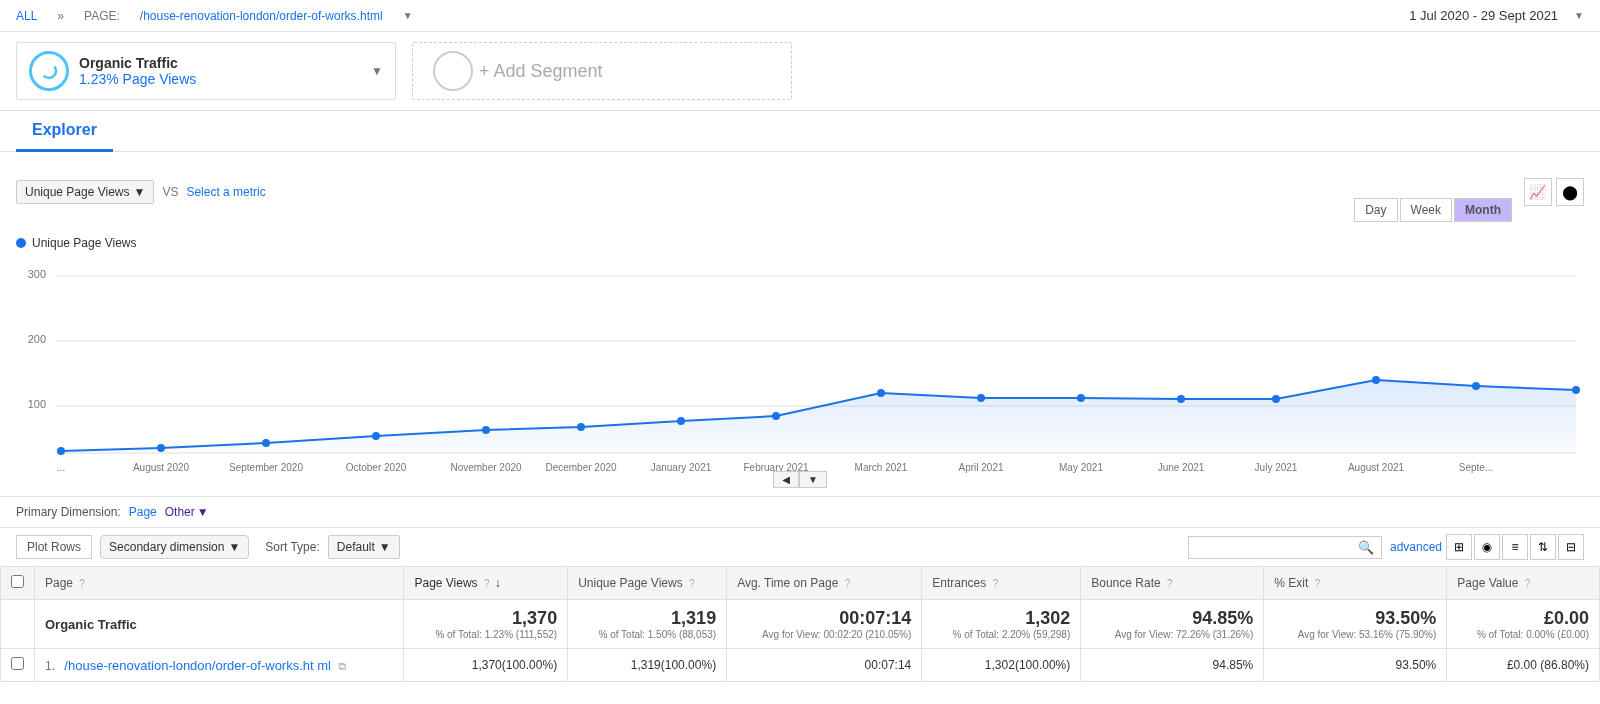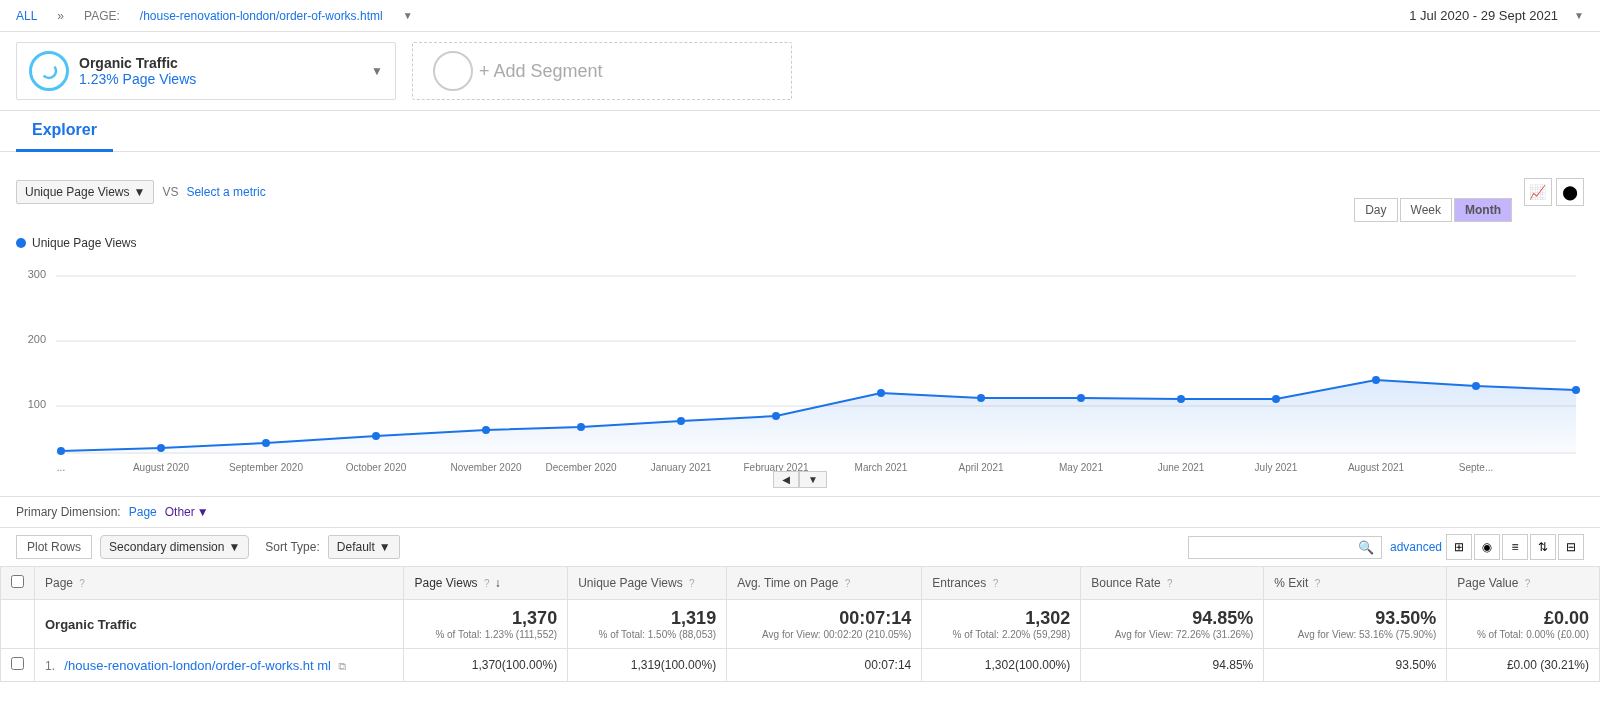--- a/index.html
+++ b/index.html
@@ -407,17 +407,17 @@
           <span class="num-col">1.</span>
           <a class="page-link">/house-renovation-london/order-of-works.ht ml</a>
           <span class="copy-icon">⧉</span>
         </td>
         <td class="numeric">1,370(100.00%)</td>
         <td class="numeric">1,319(100.00%)</td>
         <td class="numeric">00:07:14</td>
         <td class="numeric">1,302(100.00%)</td>
         <td class="numeric">94.85%</td>
         <td class="numeric">93.50%</td>
-        <td class="numeric">£0.00   (30.21%)</td>
+        <td class="numeric">£0.00   (86.80%)</td>
       </tr>
     </tbody>
   </table>
 </div>
 
 </body></html>

